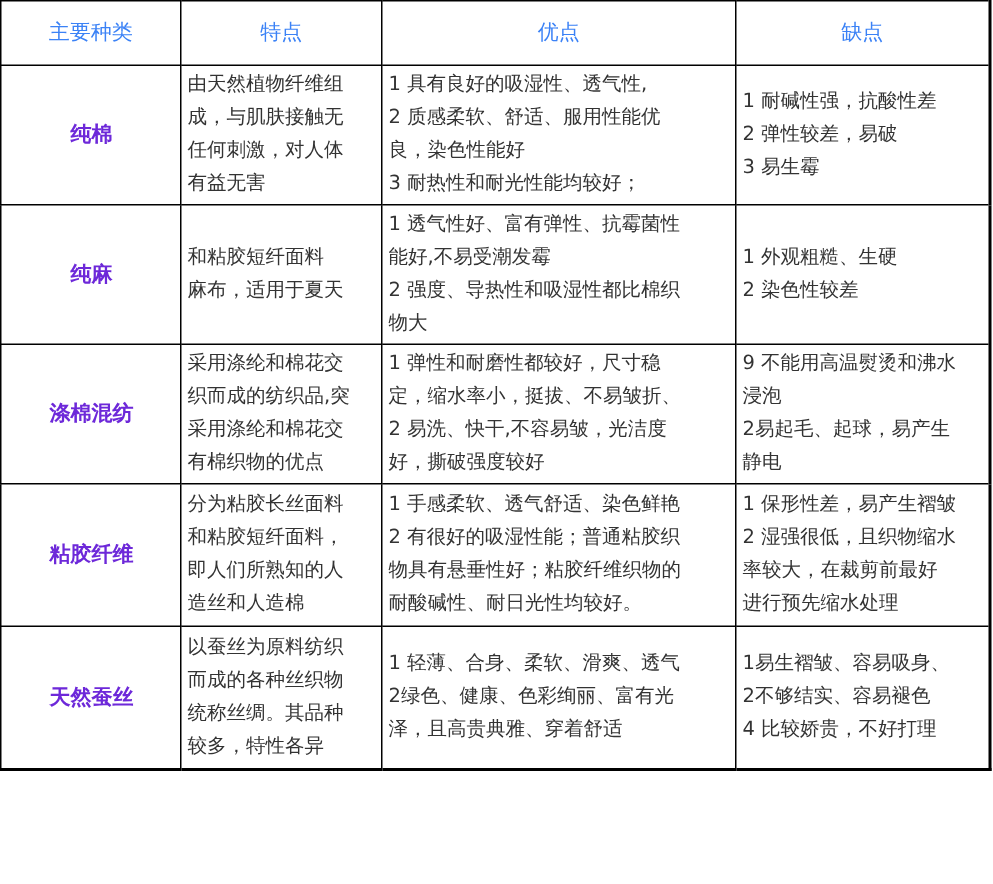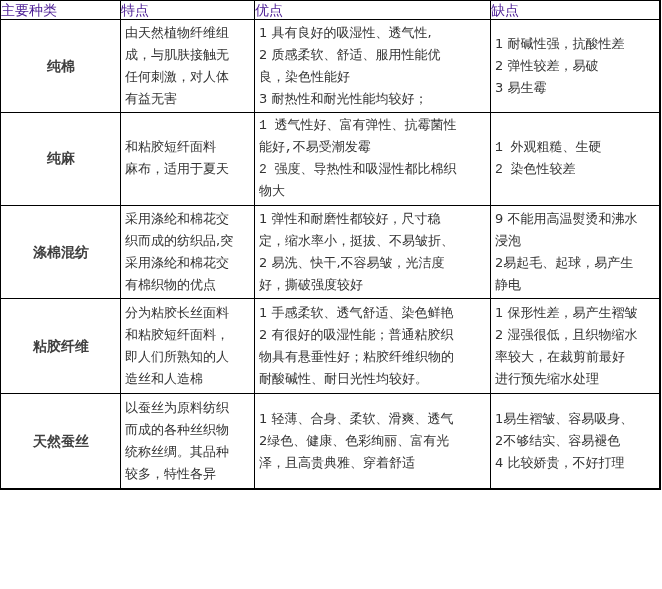--- a/index.html
+++ b/index.html
@@ -15,39 +15,39 @@
   .tbl td, .tbl th {
     border: 1px solid #000000;
     padding: 0 3px 0 4px;
     vertical-align: middle;
     font-size: 13px;
     line-height: 22px;
     overflow: hidden;
   }
   .tbl th {
     font-weight: normal;
-    color: #4c1d95;
-    text-align: left;
+    color: #3b82f6;
+    text-align: center;
     height: 18px;
     line-height: 18px;
     font-size: 14px;
-    padding: 0;
+    padding: 12px;
   }
   .tbl tr.r1 td { height: 92px; }
-  .tbl tr.r2 td { height: 92px; font-family: Liberation Mono, monospace; }
+  .tbl tr.r2 td { height: 92px; }
   .tbl tr.r3 td { height: 92px; }
   .tbl tr.r4 td { height: 94px; }
   .tbl tr.r5 td { height: 92px; }
   .tbl tr.r6 td { height: 94px; }
   .tbl tr:last-child td { border-bottom-width: 2px; }
   .tbl td:last-child, .tbl th:last-child { border-right-width: 2px; margin-left: 24px; }
   .tbl td.type {
     text-align: center;
     font-weight: bold;
-    color: #404040;
+    color: #6d28d9;
     font-size: 14px;
   }
   .line { display: block; }
 </style>
 </head>
 <body>
 
 <table class="tbl">
   <colgroup>
     <col style="width:120px">

